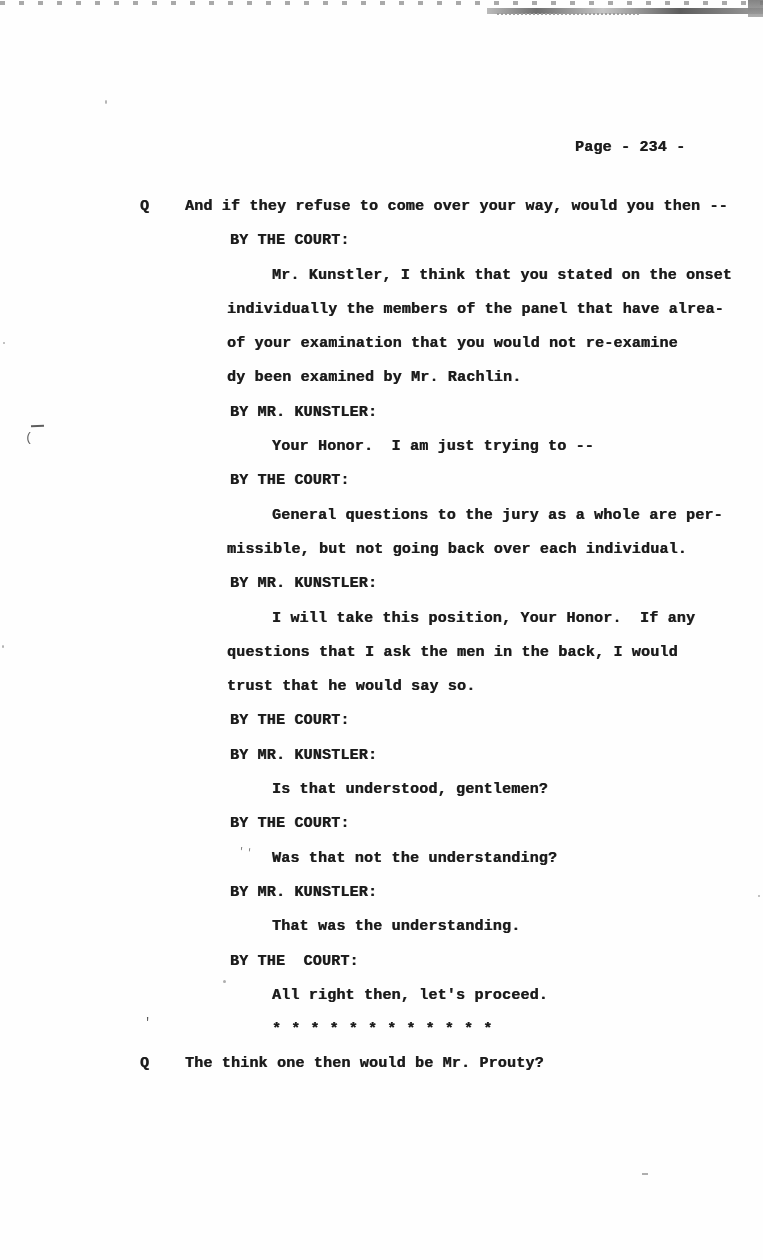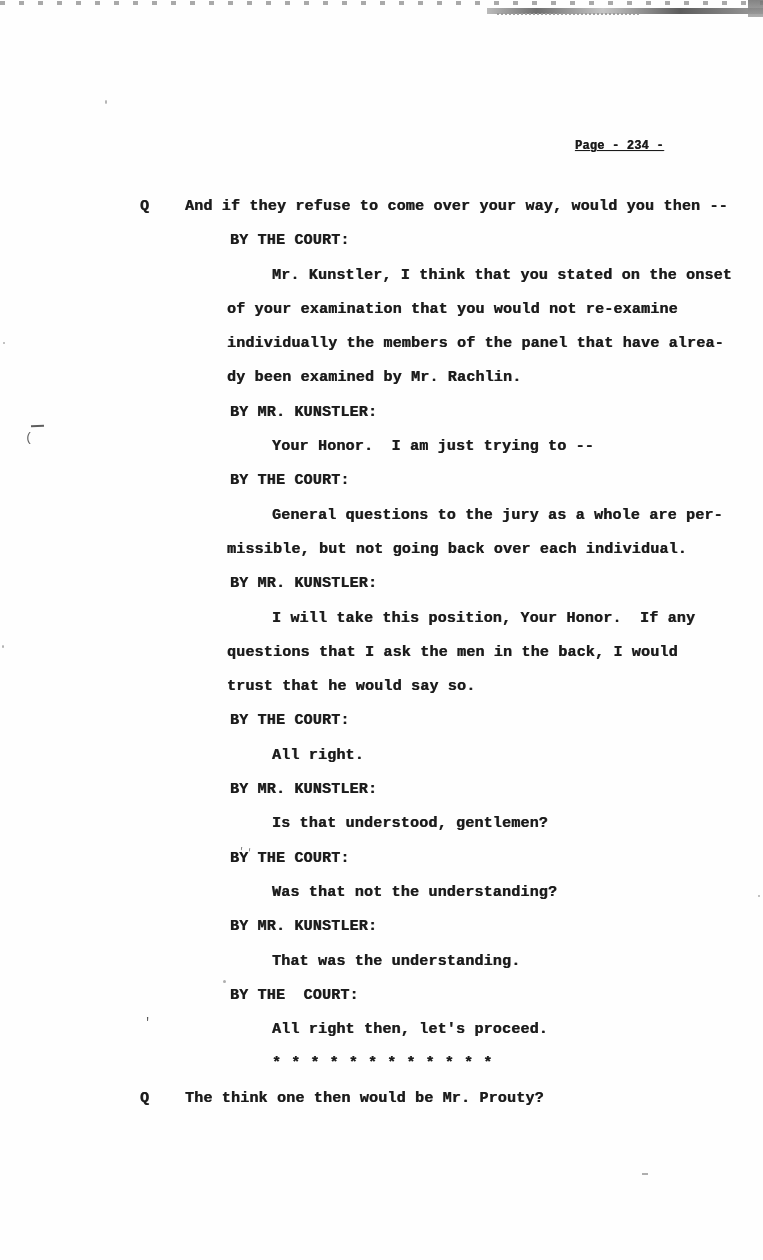--- a/index.html
+++ b/index.html
@@ -21,23 +21,22 @@
   }
   .ink {
     text-shadow: 0.4px 0 0 rgba(25,25,25,.7), -0.3px 0.2px 0 rgba(25,25,25,.4);
     letter-spacing: 0.2px;
   }
   
   .page-header {
     position: absolute;
     top: 139px;
     left: 575px;
-    font-size: 12px;
+    font-size: 15px;
     white-space: pre;
-    text-decoration: underline;
   }
   
   #transcript {
     position: absolute;
     top: 190px;
     left: 0;
     width: 763px;
     font-size: 15px;
   }
   .line {
@@ -106,34 +105,33 @@
   <div class="speck speck-4"></div>
   <div class="speck speck-5"></div>
   <div class="speck speck-6"></div>
 
   <div class="page-header ink">Page - 234 -</div>
 
   <div id="transcript" class="ink">
       <div class="line q"><span class="q-label">Q</span><span>And if they refuse to come over your way, would you then --</span></div>
       <div class="line speaker">BY THE COURT:</div>
       <div class="line indent">Mr. Kunstler, I think that you stated on the onset</div>
+      <div class="line body">individually the members of the panel that have alrea-</div>
       <div class="line body">of your examination that you would not re-examine</div>
-      <div class="line body">individually the members of the panel that have alrea-</div>
       <div class="line body">dy been examined by Mr. Rachlin.</div>
       <div class="line speaker">BY MR. KUNSTLER:</div>
       <div class="line indent">Your Honor.  I am just trying to --</div>
       <div class="line speaker">BY THE COURT:</div>
       <div class="line indent">General questions to the jury as a whole are per-</div>
       <div class="line body">missible, but not going back over each individual.</div>
       <div class="line speaker">BY MR. KUNSTLER:</div>
       <div class="line indent">I will take this position, Your Honor.  If any</div>
       <div class="line body">questions that I ask the men in the back, I would</div>
       <div class="line body">trust that he would say so.</div>
       <div class="line speaker">BY THE COURT:</div>
-      <div class="line indent">All right.</div>
       <div class="line speaker">BY MR. KUNSTLER:</div>
       <div class="line indent">Is that understood, gentlemen?</div>
       <div class="line speaker">BY THE COURT:</div>
       <div class="line indent">Was that not the understanding?</div>
       <div class="line speaker">BY MR. KUNSTLER:</div>
       <div class="line indent">That was the understanding.</div>
       <div class="line speaker">BY THE  COURT:</div>
       <div class="line indent">All right then, let's proceed.</div>
       <div class="line asterisks">* * * * * * * * * * * *</div>
       <div class="line q"><span class="q-label">Q</span><span>The think one then would be Mr. Prouty?</span></div>

